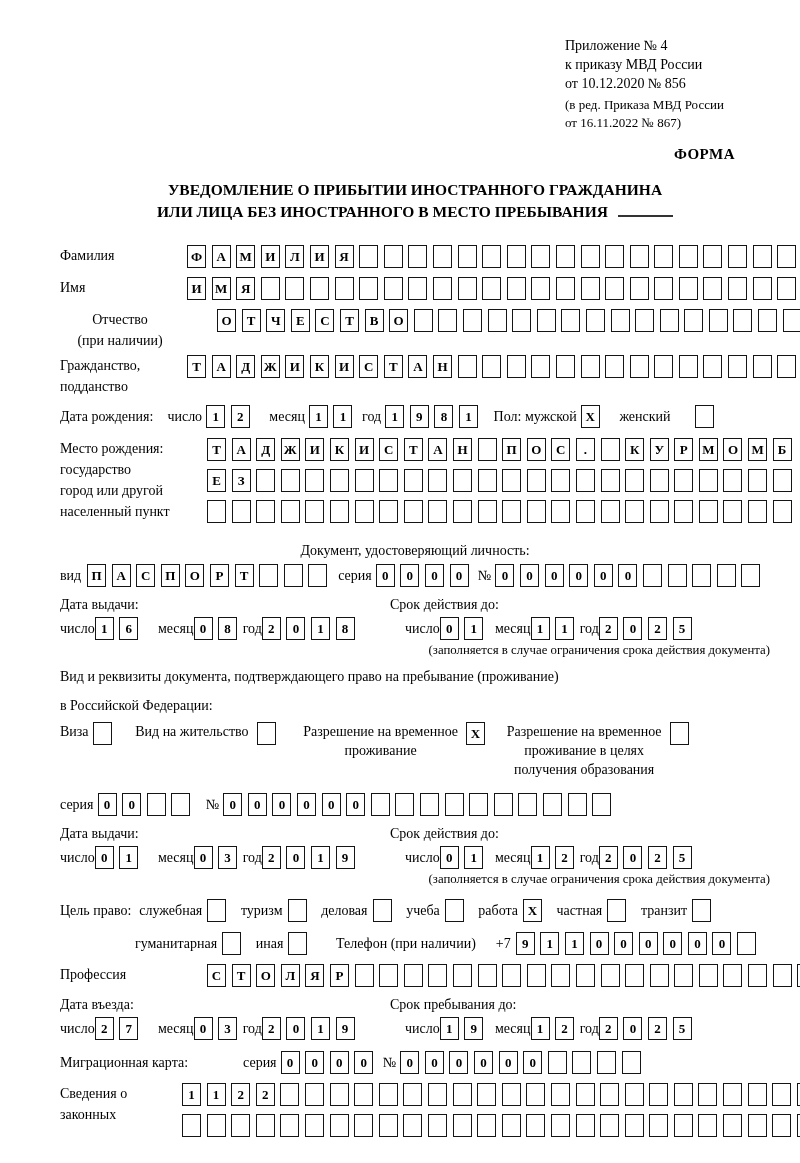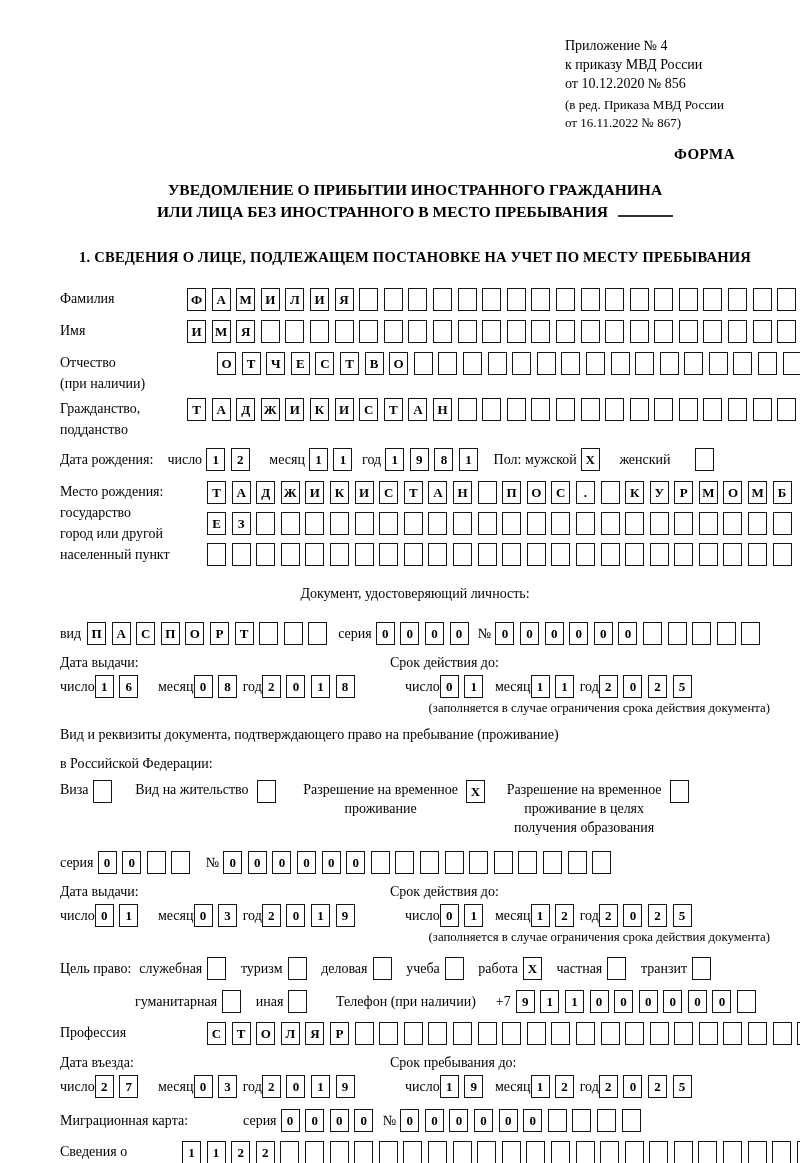--- a/index.html
+++ b/index.html
@@ -13,21 +13,21 @@
   .forma { text-align:right; font-weight:bold; font-size:15px; margin:14px 35px 0 0; letter-spacing:.5px; }
 
   .title { text-align:center; font-weight:bold; font-size:15.5px; line-height:22px; margin-top:16px; }
   .uline { display:inline-block; width:55px; border-bottom:2px solid #333; margin-left:10px; }
   .sec1 { text-align:center; font-weight:bold; font-size:14.6px; margin-top:26px; letter-spacing:.2px; }
 
   
   .row { display:flex; align-items:flex-start; margin-top:9px;gap:37px; }
   .lbl { font-size:14px; line-height:22px; flex:none; }
   .lbl div { line-height:21px; }
-  .w90 { width:90px; } .w120 { width:120px; } .w110 { width:110px; } .w85 { width:85px; }
+  .w90 { width:90px; } .w120 { width:120px;text-align:center; } .w110 { width:110px; } .w85 { width:85px; }
   .cells { display:flex; flex-wrap:nowrap; }
   .cell { flex:none; width:19px; height:23px; border:1.7px solid #151515; margin-right:5.6px;
           display:inline-flex; align-items:center; justify-content:center;
           font-size:13px; font-weight:bold; background:#fff; }
   .cellrows .cells { margin-bottom:8px; }
 
   .inrow { display:flex; align-items:center; font-size:14px; }
   .inrow .cells { margin:0 4px; }
   .gap6{width:6px;} .gap10{width:10px;} .gap14{width:14px;} .gap20{width:20px;} .gap30{width:30px;}
 
@@ -68,21 +68,20 @@
     </div>
   </div>
 
   <div class="forma">ФОРМА</div>
 
   <div class="title">
     <div>УВЕДОМЛЕНИЕ О ПРИБЫТИИ ИНОСТРАННОГО ГРАЖДАНИНА</div>
     <div><span>ИЛИ ЛИЦА БЕЗ ИНОСТРАННОГО В МЕСТО ПРЕБЫВАНИЯ</span><span class="uline"></span></div>
   </div>
 
-  <div class="sec1">1. СВЕДЕНИЯ О ЛИЦЕ, ПОДЛЕЖАЩЕМ ПОСТАНОВКЕ НА УЧЕТ ПО МЕСТУ ПРЕБЫВАНИЯ</div>
 
   <div class="row" style="margin-top:22px;">
     <div class="lbl w90">Фамилия</div>
     <div class="cells">
         <span class="cell">Ф</span>
         <span class="cell">А</span>
         <span class="cell">М</span>
         <span class="cell">И</span>
         <span class="cell">Л</span>
         <span class="cell">И</span>
@@ -327,21 +326,21 @@
           <span class="cell"></span>
           <span class="cell"></span>
           <span class="cell"></span>
           <span class="cell"></span>
         </div>
     </div>
   </div>
 
   <div class="doc-hdr">Документ, удостоверяющий личность:</div>
 
-  <div class="inrow" style="margin-top:20px;">
+  <div class="inrow" style="margin-top:5px;">
     <span>вид</span>
     <span class="gap30"></span>
     <span class="cells">
         <span class="cell">П</span>
         <span class="cell">А</span>
         <span class="cell">С</span>
         <span class="cell">П</span>
         <span class="cell">О</span>
         <span class="cell">Р</span>
         <span class="cell">Т</span>

